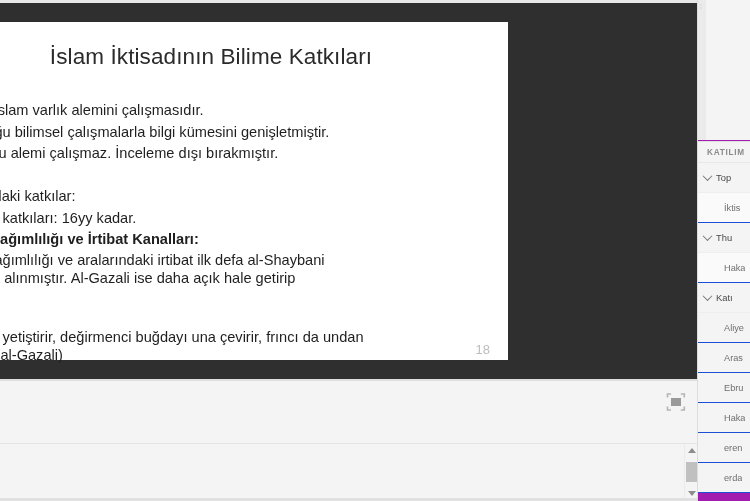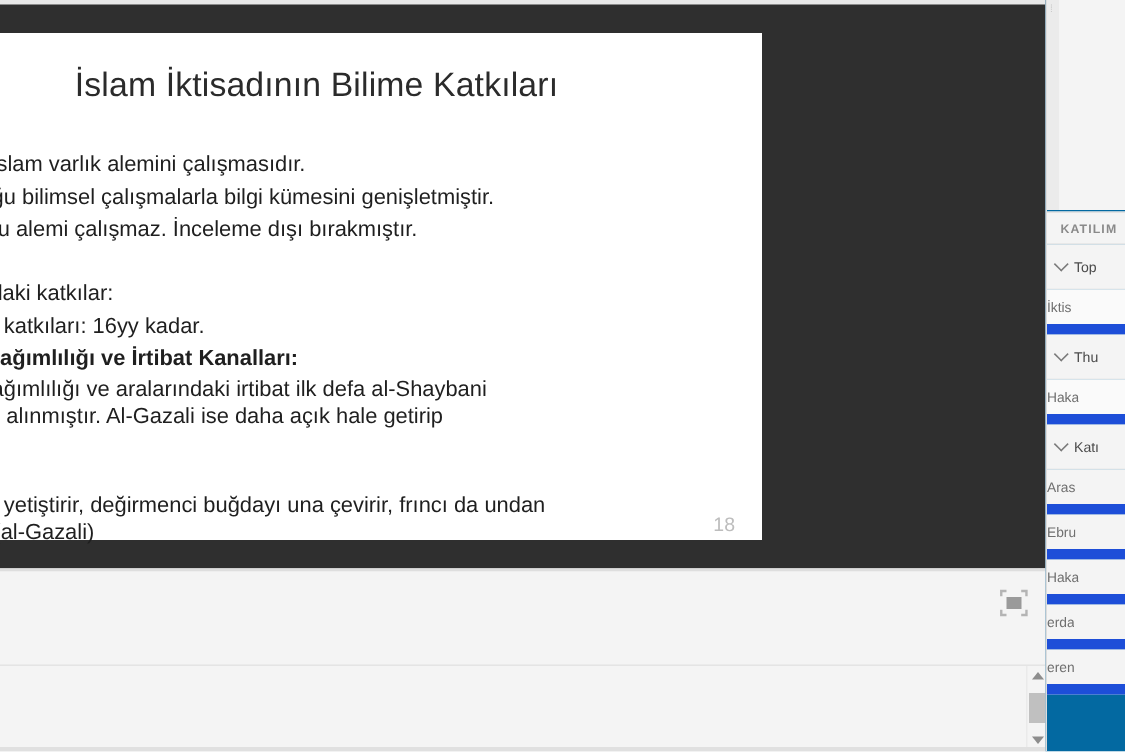--- a/index.html
+++ b/index.html
@@ -179,21 +179,21 @@
     cursor: pointer;
   }
 
   
   #sidebar {
     position: absolute;
     left: 697px;
     top: 0;
     width: 53px;
     height: 501px;
-    background: #0369a1;
+    background: #a21caf;
     border-left: 1px solid #dcdcdc;
     overflow: hidden;
   }
 
   #sidebar-upper {
     position: absolute;
     left: 0; top: 0;
     width: 53px;
     height: 140px;
     background: #f4f4f4;
@@ -274,22 +274,23 @@
     color: #4a4a4a;
     white-space: nowrap;
     overflow: hidden;
   }
 
   .tree-item {
     position: relative;
     height: 30px;
     display: flex;
     align-items: center;
+    padding-left: 26px;
     background: #fafafa;
-    border-bottom: 7px solid #1d4ed8;
+    border-bottom: 1px solid #1d4ed8;
     cursor: pointer;
   }
   .tree-item-label {
     font-size: 9.2px;
     color: #6f6f6f;
     white-space: nowrap;
     overflow: hidden;
   }
   .tree-item.alt { background: #f4f4f4; }
 </style>
@@ -392,31 +393,34 @@
       </div>
 
       <div class="tree-group">
         <span class="tree-chevron">
             <i class="chev"></i>
           </span>
         <span class="tree-group-label">Katı</span>
       </div>
 
       <div class="tree-item alt">
+        <span class="tree-item-label">Aliye</span>
+      </div>
+      <div class="tree-item alt">
         <span class="tree-item-label">Aras</span>
       </div>
       <div class="tree-item alt">
         <span class="tree-item-label">Ebru</span>
       </div>
       <div class="tree-item alt">
         <span class="tree-item-label">Haka</span>
       </div>
       <div class="tree-item alt">
+        <span class="tree-item-label">eren</span>
+      </div>
+      <div class="tree-item alt">
         <span class="tree-item-label">erda</span>
       </div>
-      <div class="tree-item alt">
-        <span class="tree-item-label">eren</span>
-      </div>
 
     </div>
   </div>
 
 </div>
 
 </body></html>

